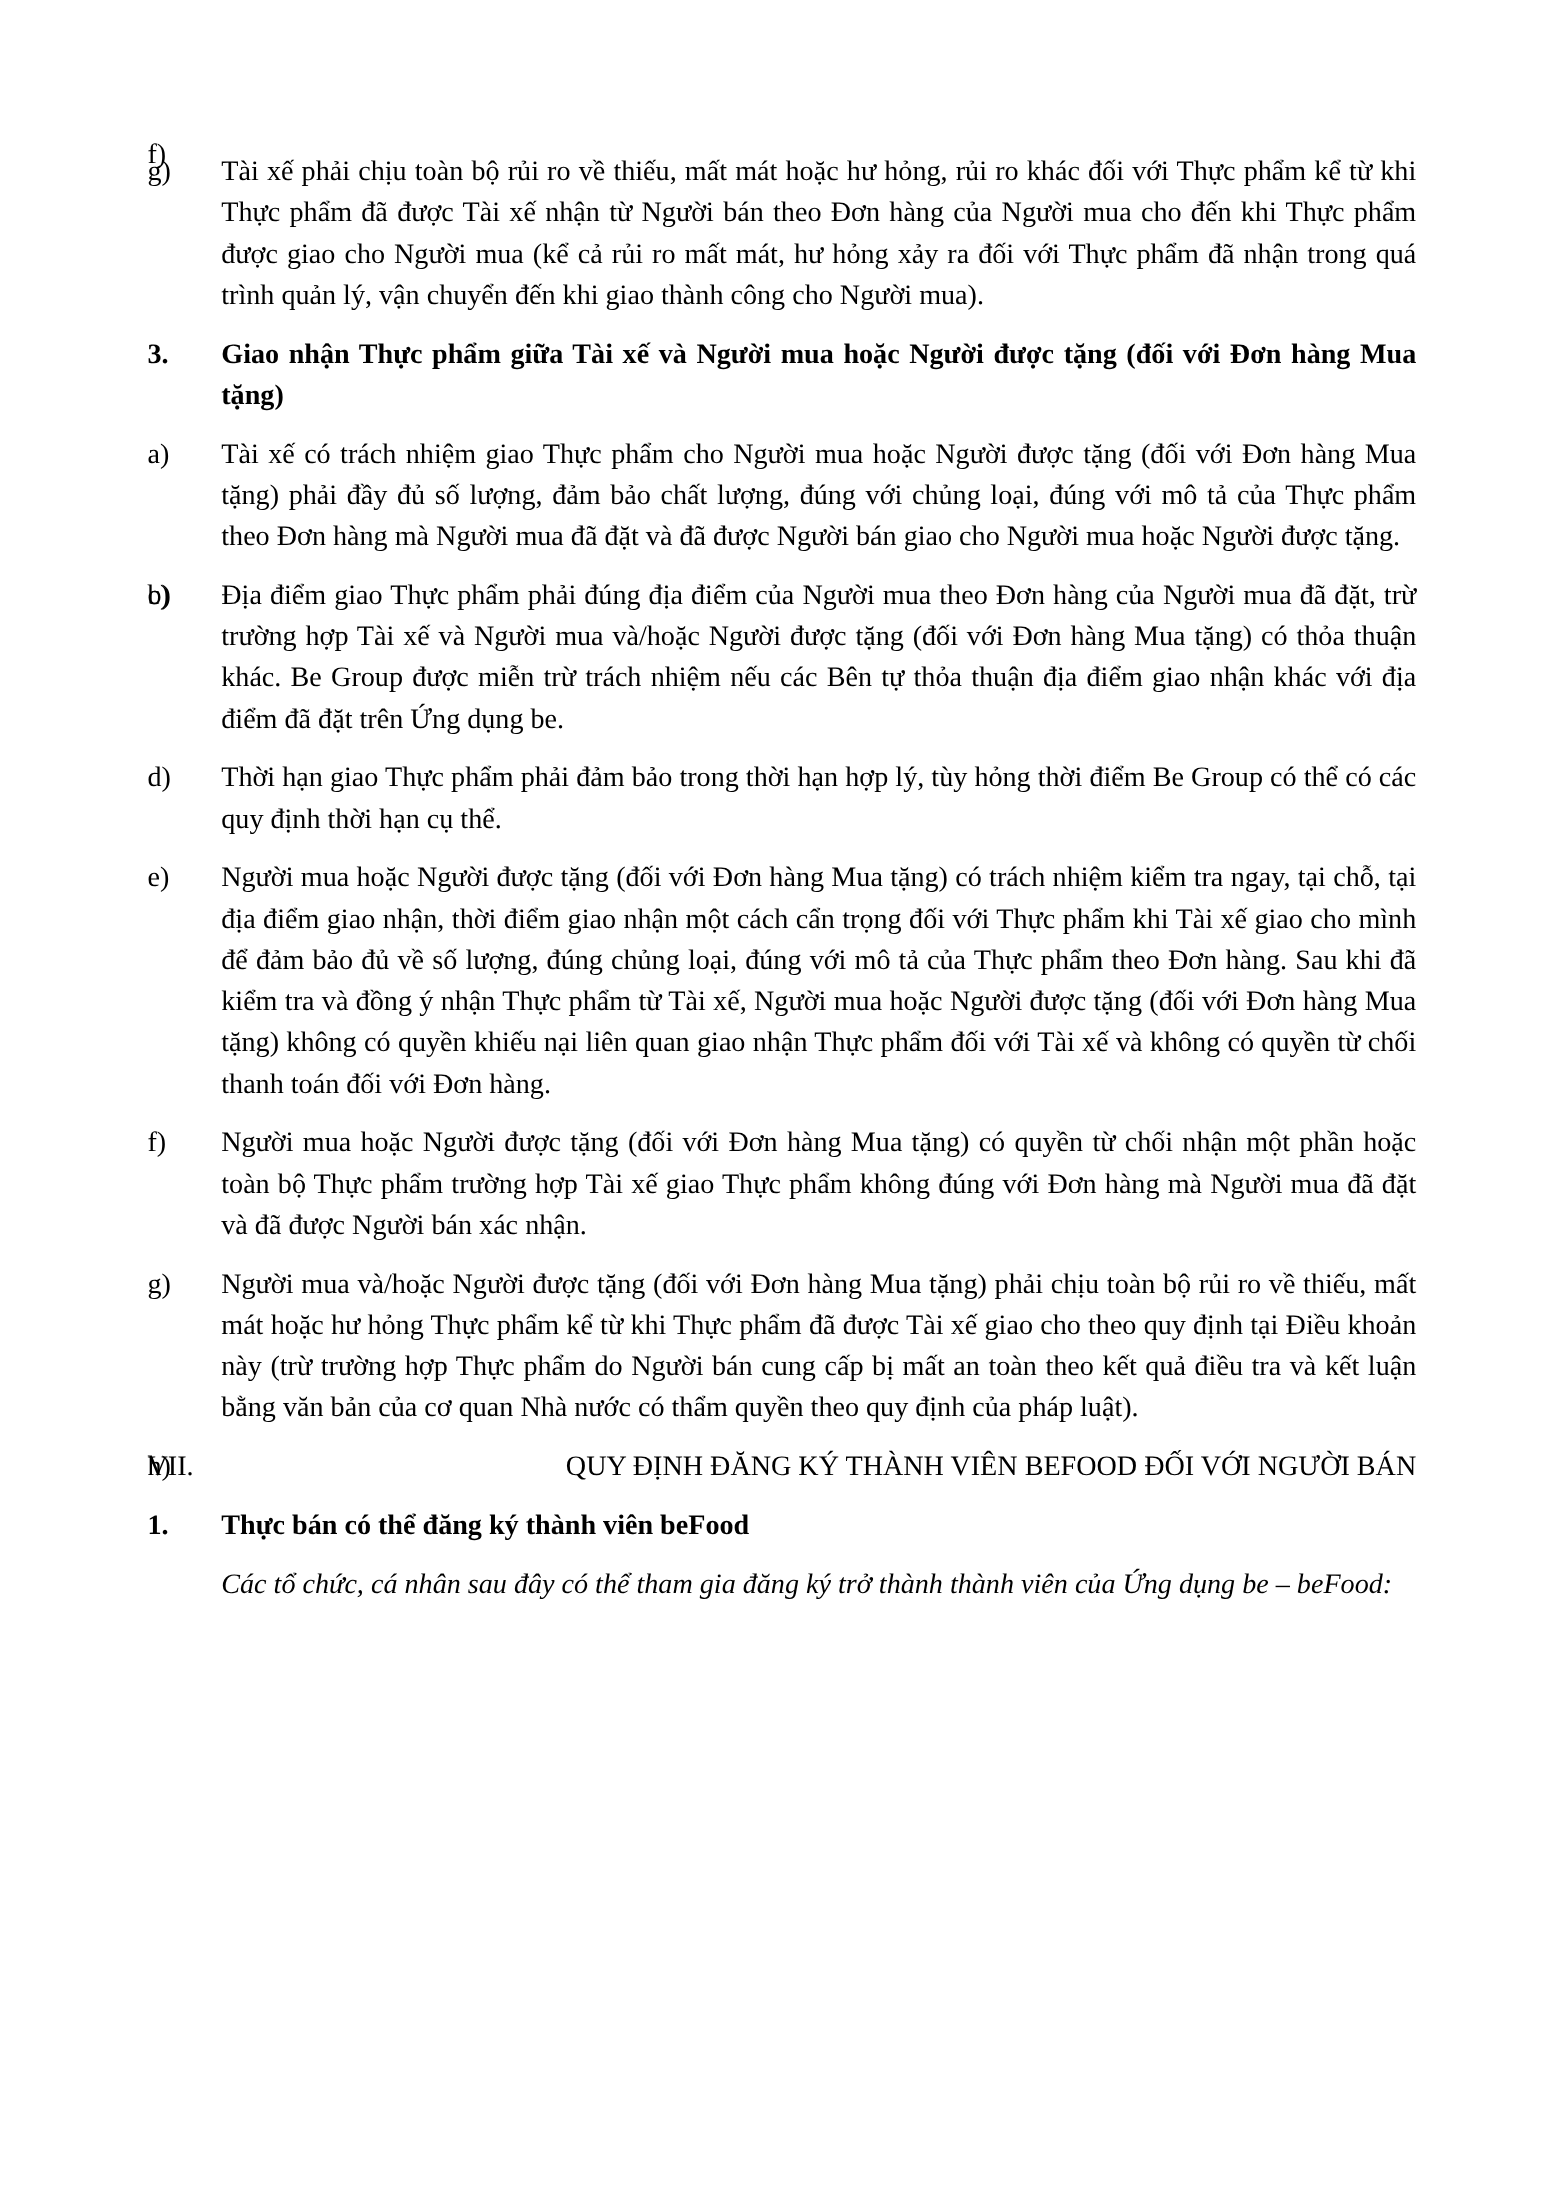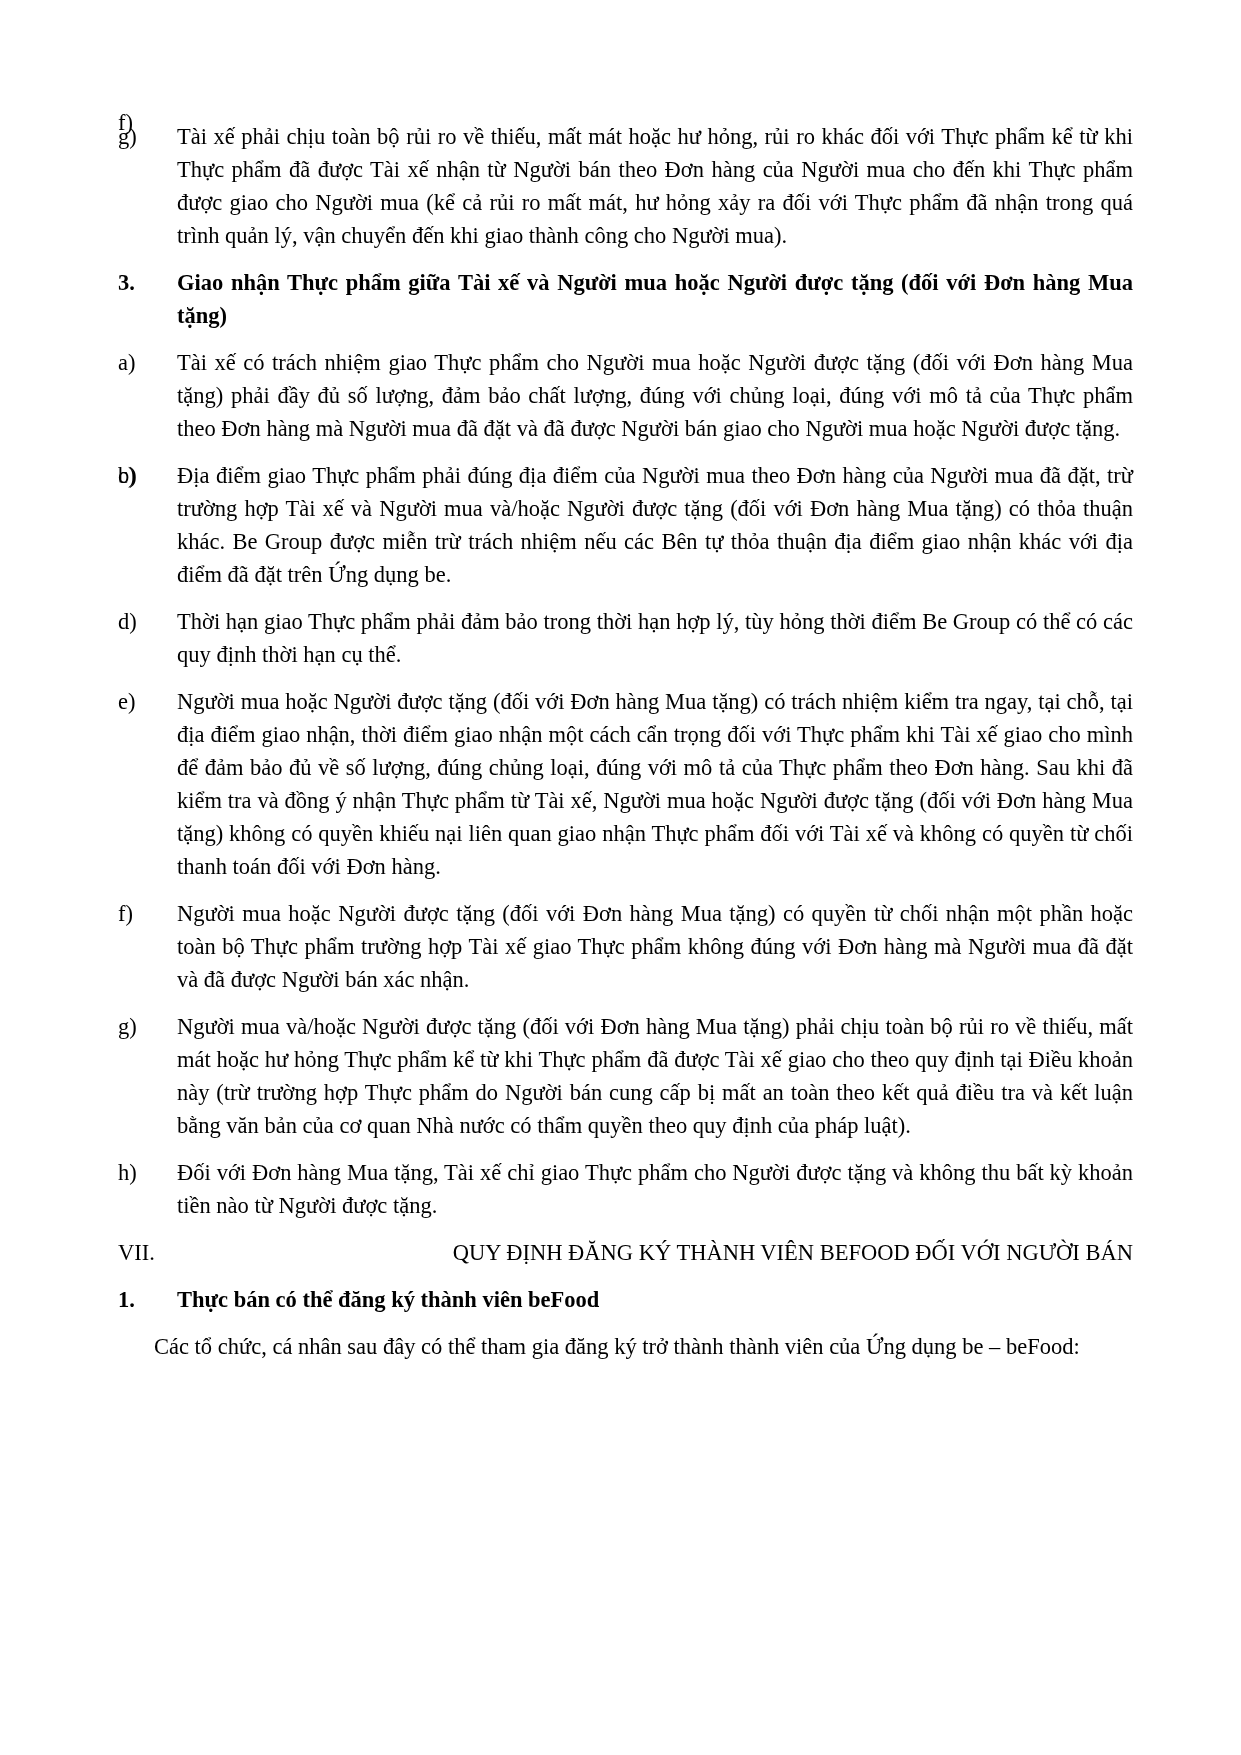--- a/index.html
+++ b/index.html
@@ -42,22 +42,23 @@
     font-weight: normal;
     padding-left: 47px;
     text-align: right;
   }
   .main-heading > .marker {
     position: absolute;
     left: 0;
     top: 0;
   }
   .indent-para {
-    margin-left: 36px;
+    margin-left: 59px;
     text-align: justify;
+    font-style: italic;
   }
 </style>
 </head>
 <body>
 
 <div class="page">
 
   <div class="block hang">
     <span class="marker">f)</span>
   </div>
@@ -101,21 +102,20 @@
     <span>Người mua hoặc Người được tặng (đối với Đơn hàng Mua tặng) có quyền từ chối nhận một phần hoặc toàn bộ Thực phẩm trường hợp Tài xế giao Thực phẩm không đúng với Đơn hàng mà Người mua đã đặt và đã được Người bán xác nhận.</span>
   </div>
 
   <div class="block hang">
     <span class="marker">g)</span>
     <span>Người mua và/hoặc Người được tặng (đối với Đơn hàng Mua tặng) phải chịu toàn bộ rủi ro về thiếu, mất mát hoặc hư hỏng Thực phẩm kể từ khi Thực phẩm đã được Tài xế giao cho theo quy định tại Điều khoản này (trừ trường hợp Thực phẩm do Người bán cung cấp bị mất an toàn theo kết quả điều tra và kết luận bằng văn bản của cơ quan Nhà nước có thẩm quyền theo quy định của pháp luật).</span>
   </div>
 
   <div class="block hang">
     <span class="marker">h)</span>
-    <span>Đối với Đơn hàng Mua tặng, Tài xế chỉ giao Thực phẩm cho Người được tặng và không thu bất kỳ khoản tiền nào từ Người được tặng.</span>
   </div>
 
   <div class="block main-heading">
     <span class="marker">VII.</span>
     <span>QUY ĐỊNH ĐĂNG KÝ THÀNH VIÊN BEFOOD ĐỐI VỚI NGƯỜI BÁN</span>
   </div>
 
   <div class="block hang subheading">
     <span class="marker">1.</span>
     <span>Thực bán có thể đăng ký thành viên beFood</span>

